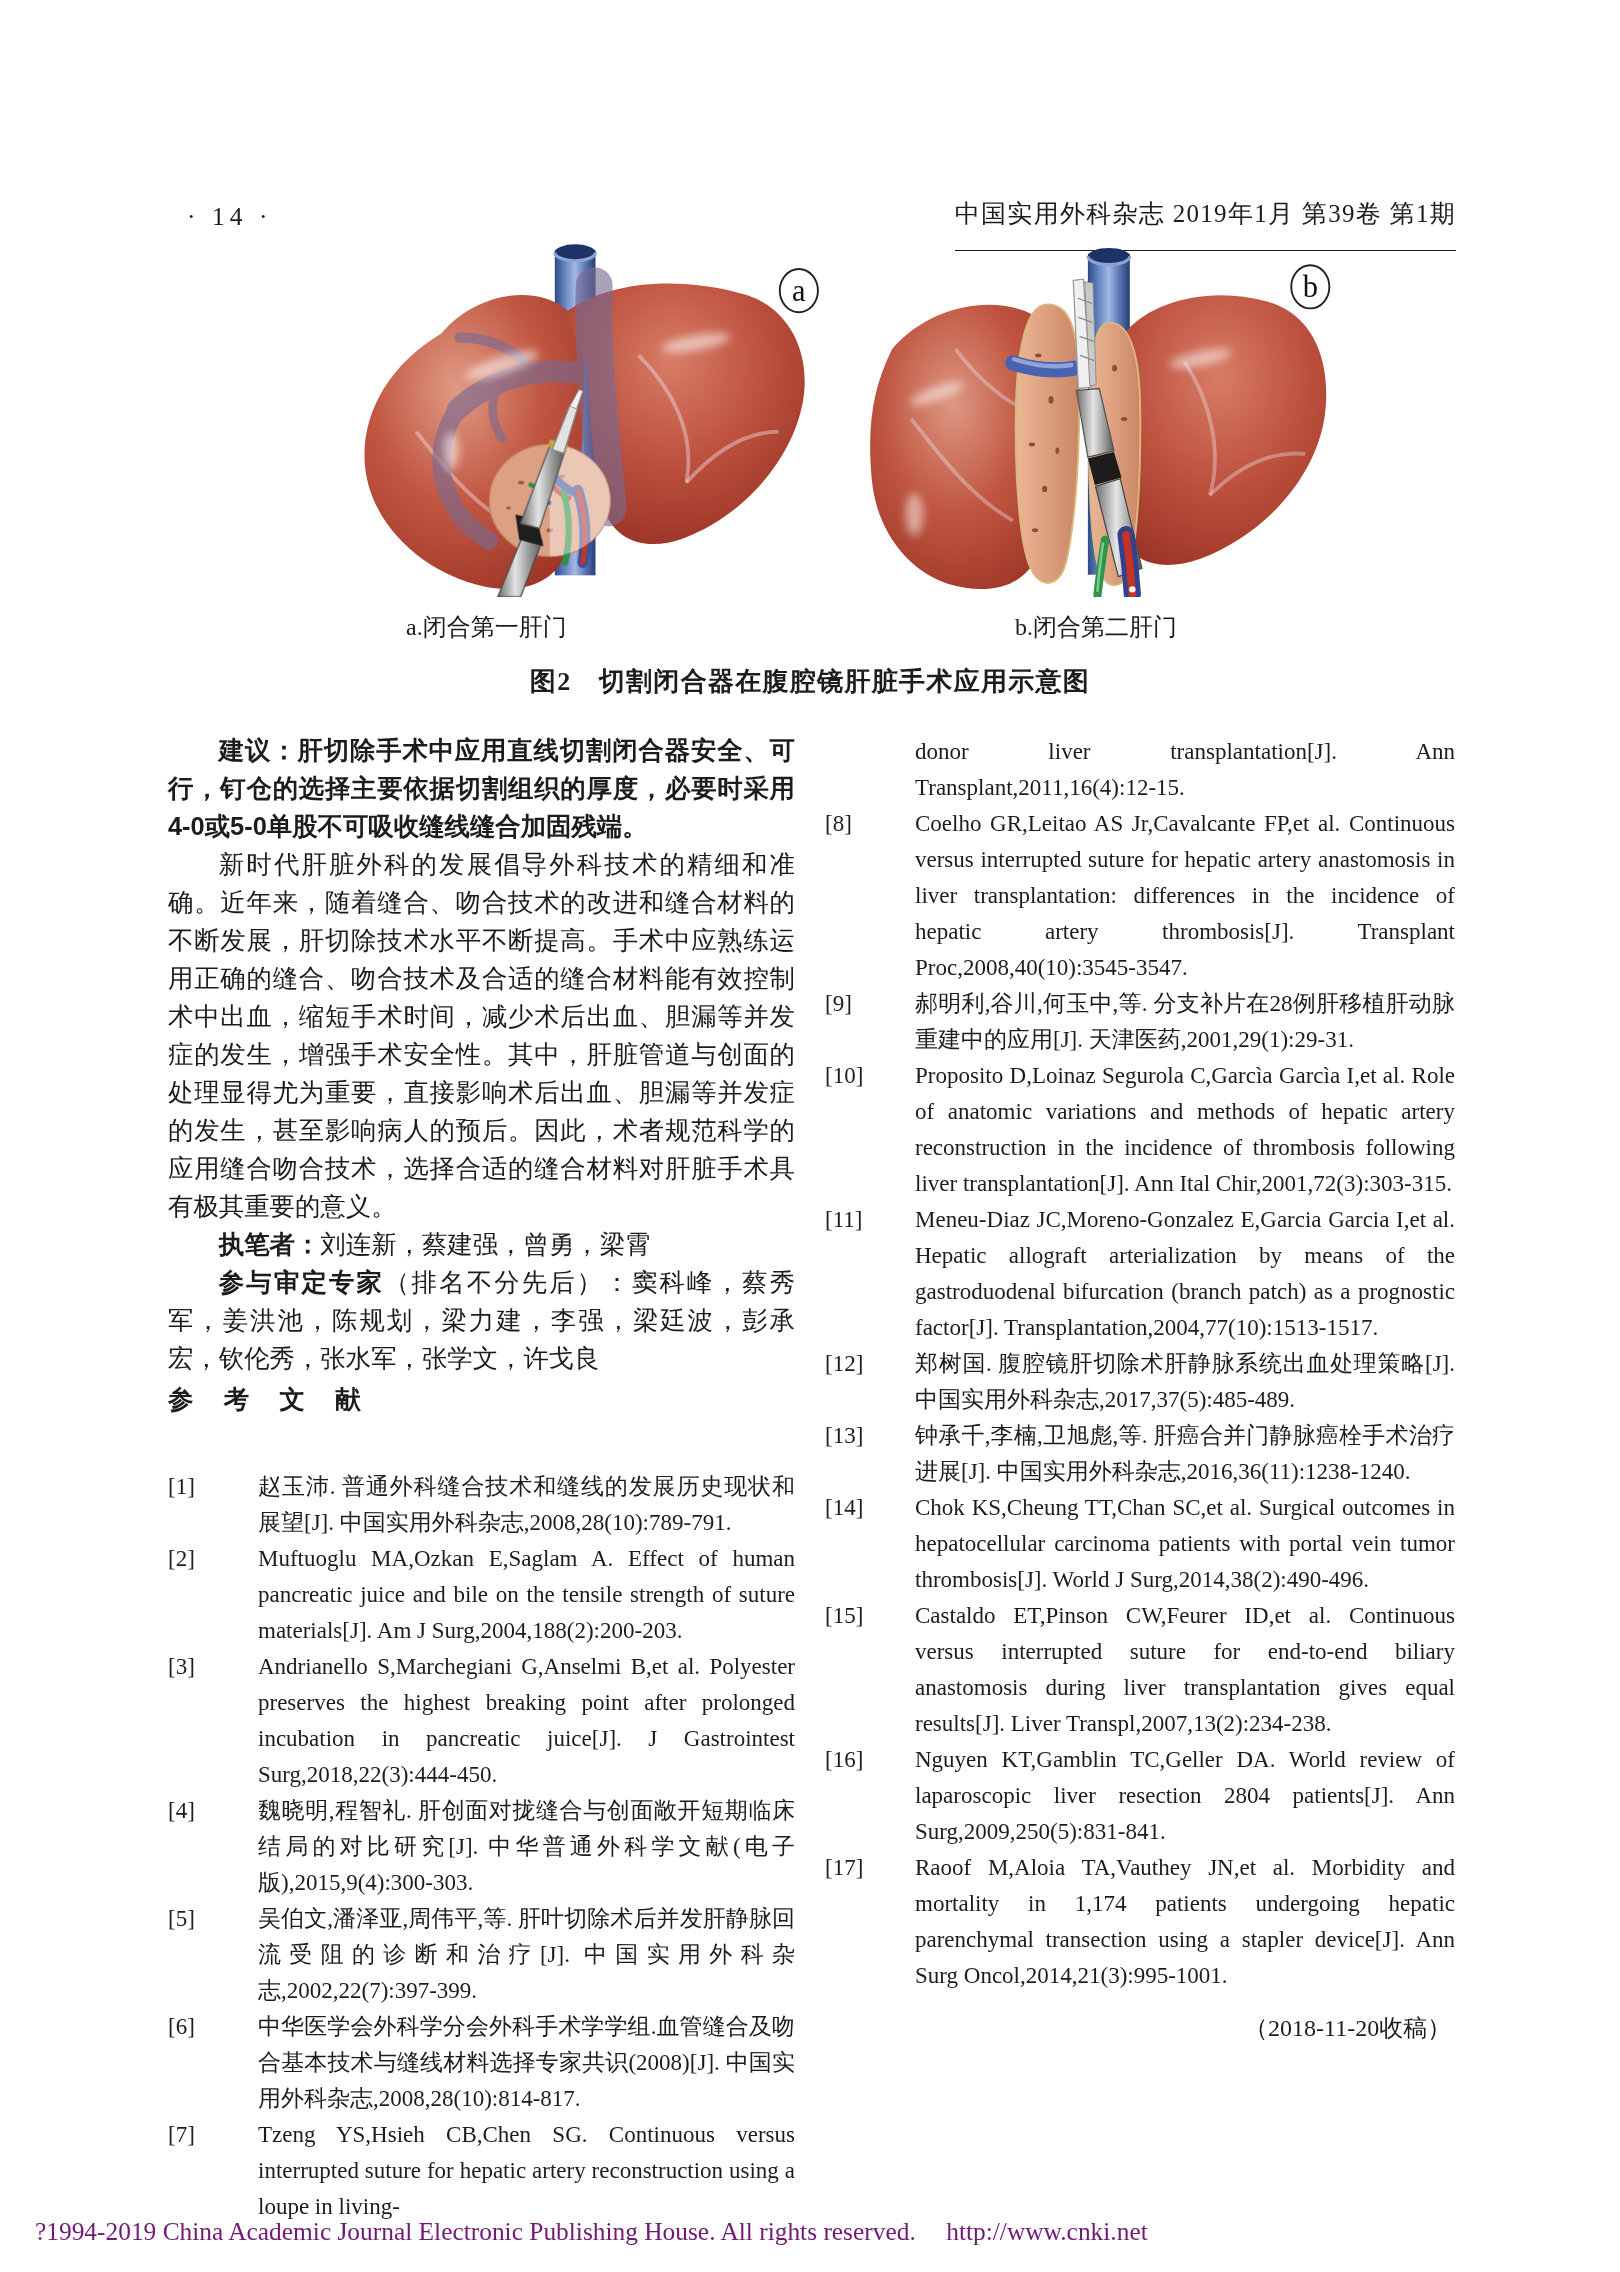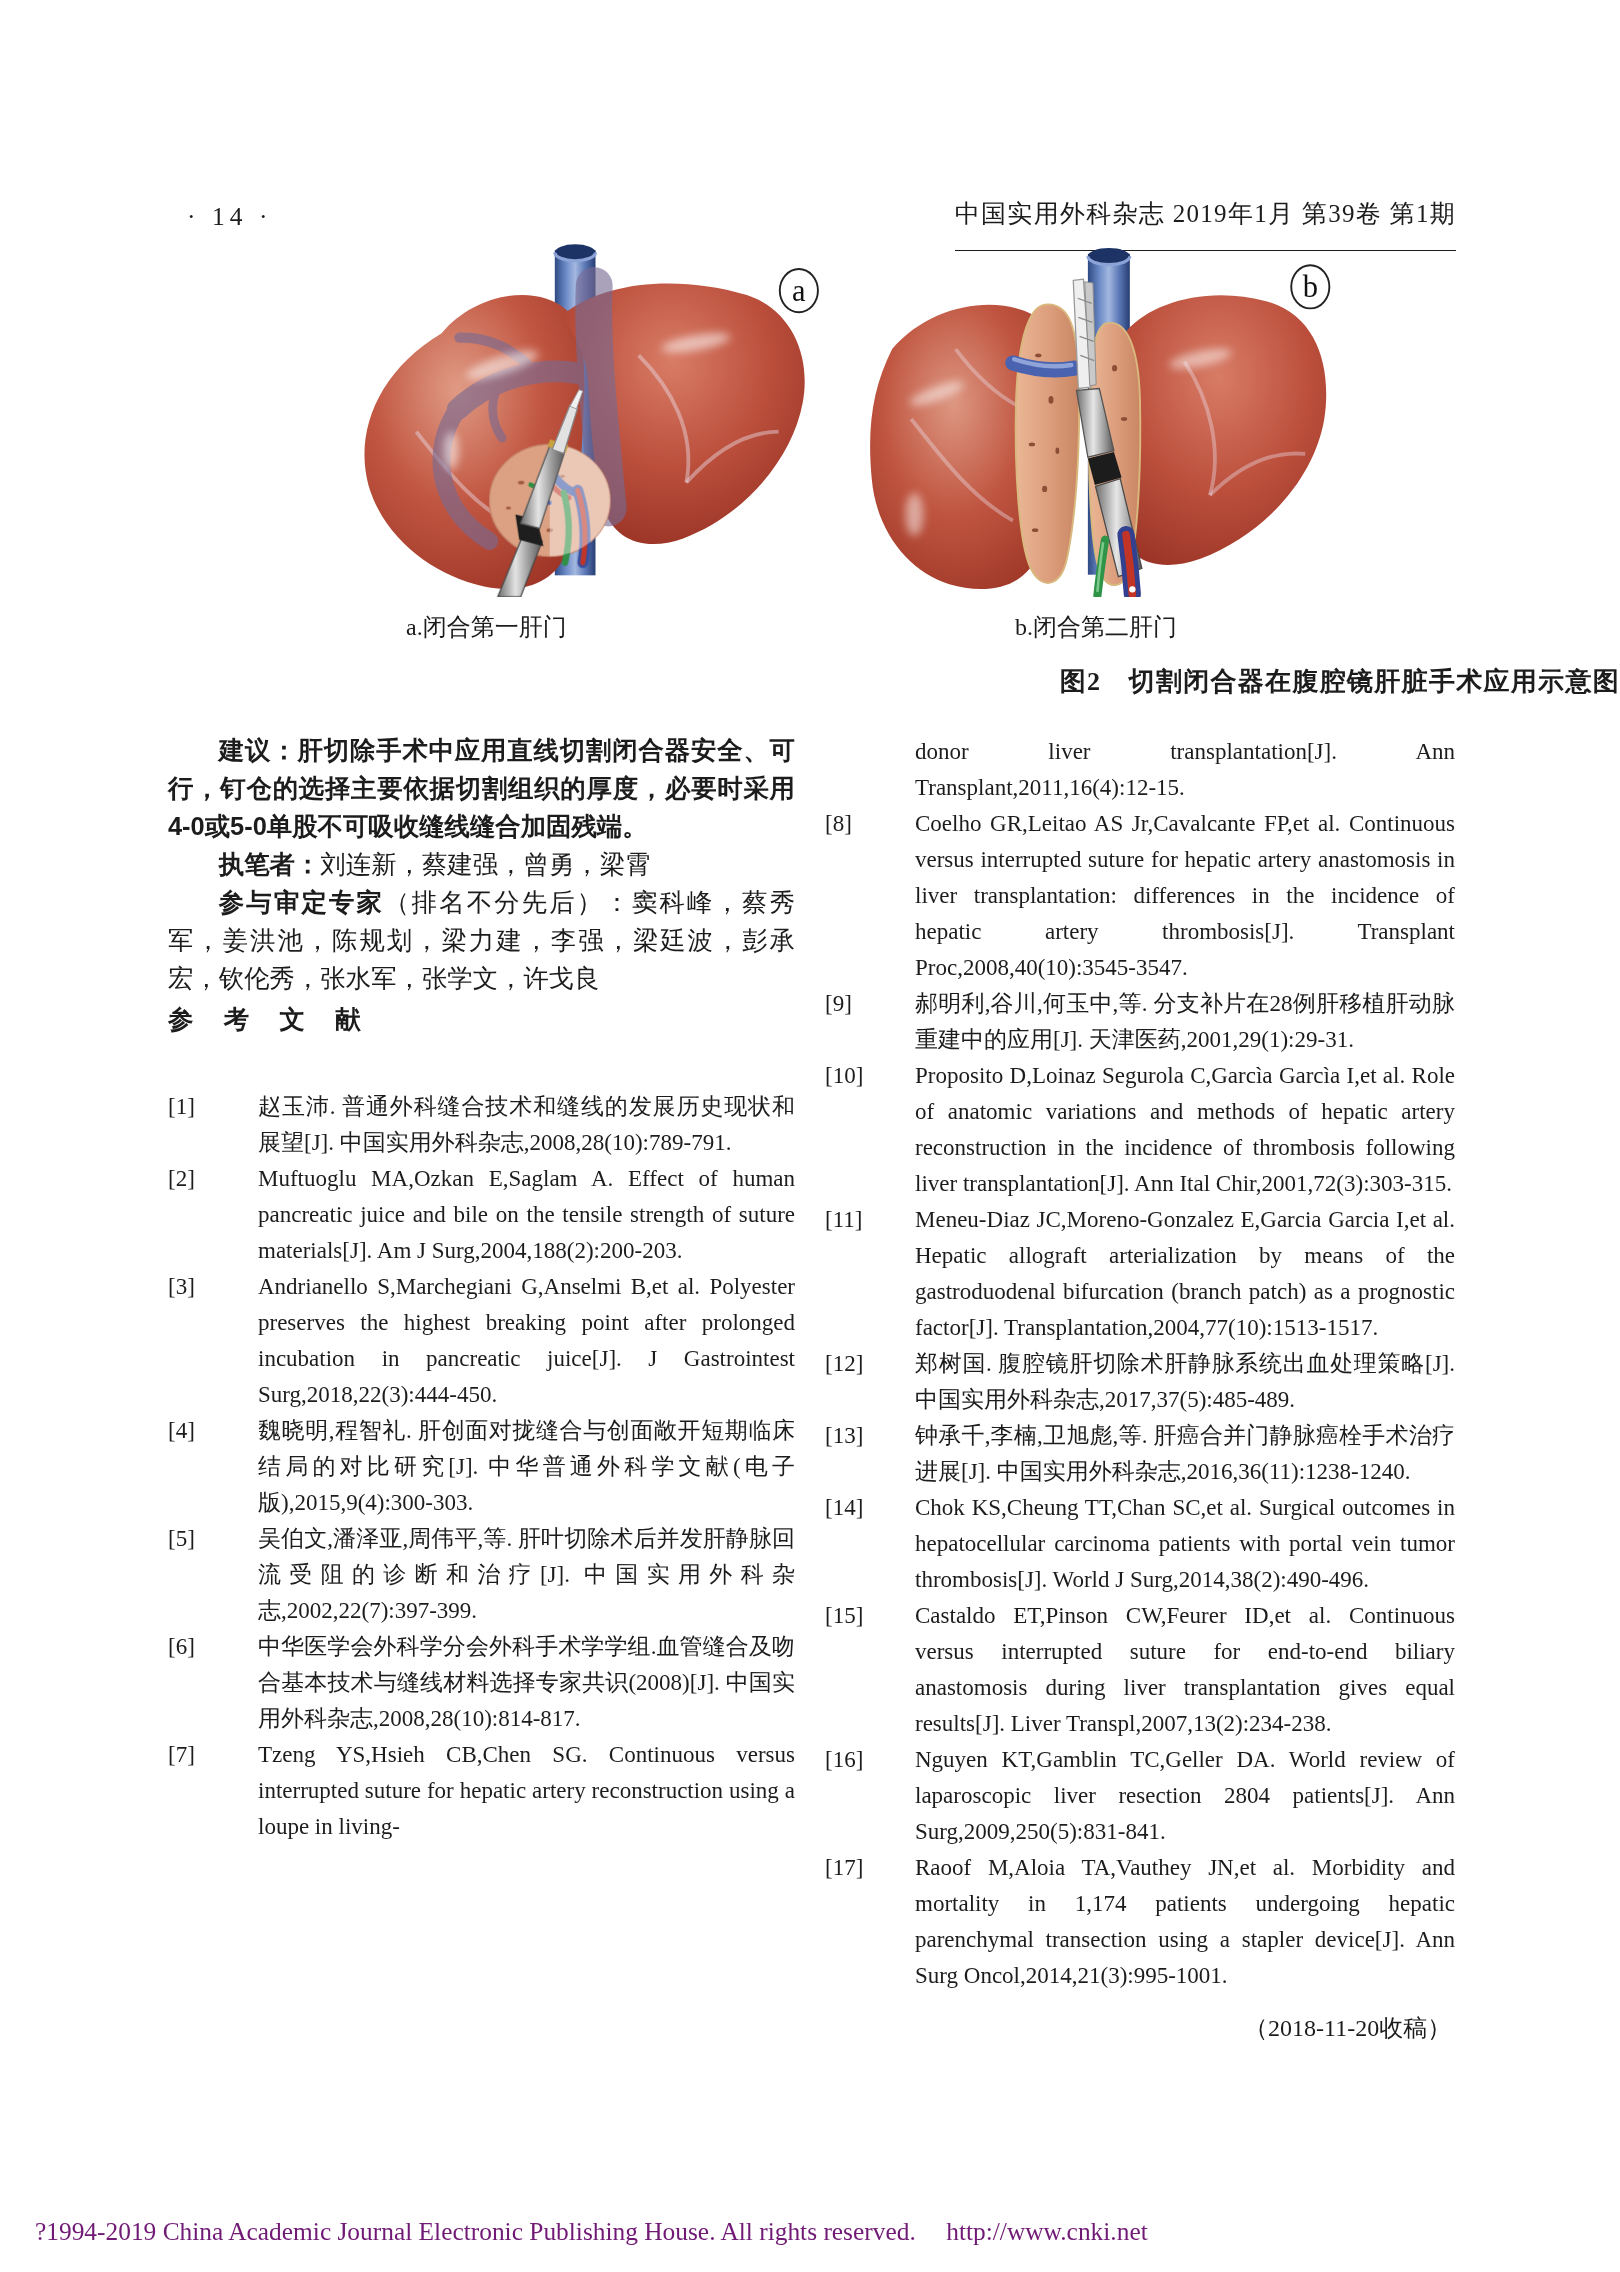--- a/index.html
+++ b/index.html
@@ -17,21 +17,21 @@
     font-size:25px; white-space:nowrap;
     border-bottom:1.9px solid #1c1c1c; padding-bottom:20px; letter-spacing:1.3px;
   }
   .fig-wrap { position:absolute; width:483px; height:356px; }
   #fig-a { left:340px;  top:241px; }
   #fig-b { left:854px; top:241px; }
   .caption { position:absolute; top:611px; font-size:24px; white-space:nowrap; }
   #cap-a { left:406px; }
   #cap-b { left:1015px; }
   .fig-title {
-    position:absolute; left:0; top:664px; width:1620px; text-align:right;
+    position:absolute; left:0; top:664px; width:1620px; text-align:center;
     font-size:26px; font-weight:bold; letter-spacing:1.3px;
   }
   .col { position:absolute; }
   #col-left  { left:168px;  top:731px; width:627px; }
   #col-right { left:825px; top:734px; width:630px; }
   .para {
     margin:0; font-size:25.4px; line-height:38px; text-align:justify; text-indent:2em;
   }
   .bold-sans {
     font-family:"Liberation Sans","DejaVu Sans",sans-serif; font-weight:bold;
@@ -268,20 +268,21 @@
       <text class="circ-label" x="718" y="88" font-size="48" text-anchor="middle" fill="#111">b</text>
     </svg>
   </div>
 
   <div class="caption" id="cap-a">a.闭合第一肝门</div>
   <div class="caption" id="cap-b">b.闭合第二肝门</div>
   <div class="fig-title">图2　切割闭合器在腹腔镜肝脏手术应用示意图</div>
 
   <div class="col" id="col-left">
     <p class="para bold-sans">建议：肝切除手术中应用直线切割闭合器安全、可行，钉仓的选择主要依据切割组织的厚度，必要时采用4-0或5-0单股不可吸收缝线缝合加固残端。</p>
+    <p class="para">新时代肝脏外科的发展倡导外科技术的精细和准确。近年来，随着缝合、吻合技术的改进和缝合材料的不断发展，肝切除技术水平不断提高。手术中应熟练运用正确的缝合、吻合技术及合适的缝合材料能有效控制术中出血，缩短手术时间，减少术后出血、胆漏等并发症的发生，增强手术安全性。其中，肝脏管道与创面的处理显得尤为重要，直接影响术后出血、胆漏等并发症的发生，甚至影响病人的预后。因此，术者规范科学的应用缝合吻合技术，选择合适的缝合材料对肝脏手术具有极其重要的意义。</p>
     <p class="para"><span class="inline-bold">执笔者：</span><span>刘连新，蔡建强，曾勇，梁霄</span></p>
     <p class="para"><span class="inline-bold">参与审定专家</span><span>（排名不分先后）：</span><span>窦科峰，蔡秀军，姜洪池，陈规划，梁力建，李强，梁廷波，彭承宏，钦伦秀，张水军，张学文，许戈良</span></p>
     <h3 class="ref-head">参　考　文　献</h3>
     <div class="ref-list" id="refs-left">
         <div class="ref">
           <span class="num">[1]</span>
           <span class="txt">赵玉沛. 普通外科缝合技术和缝线的发展历史现状和展望[J]. 中国实用外科杂志,2008,28(10):789-791.</span>
         </div>
         <div class="ref">
           <span class="num">[2]</span>

